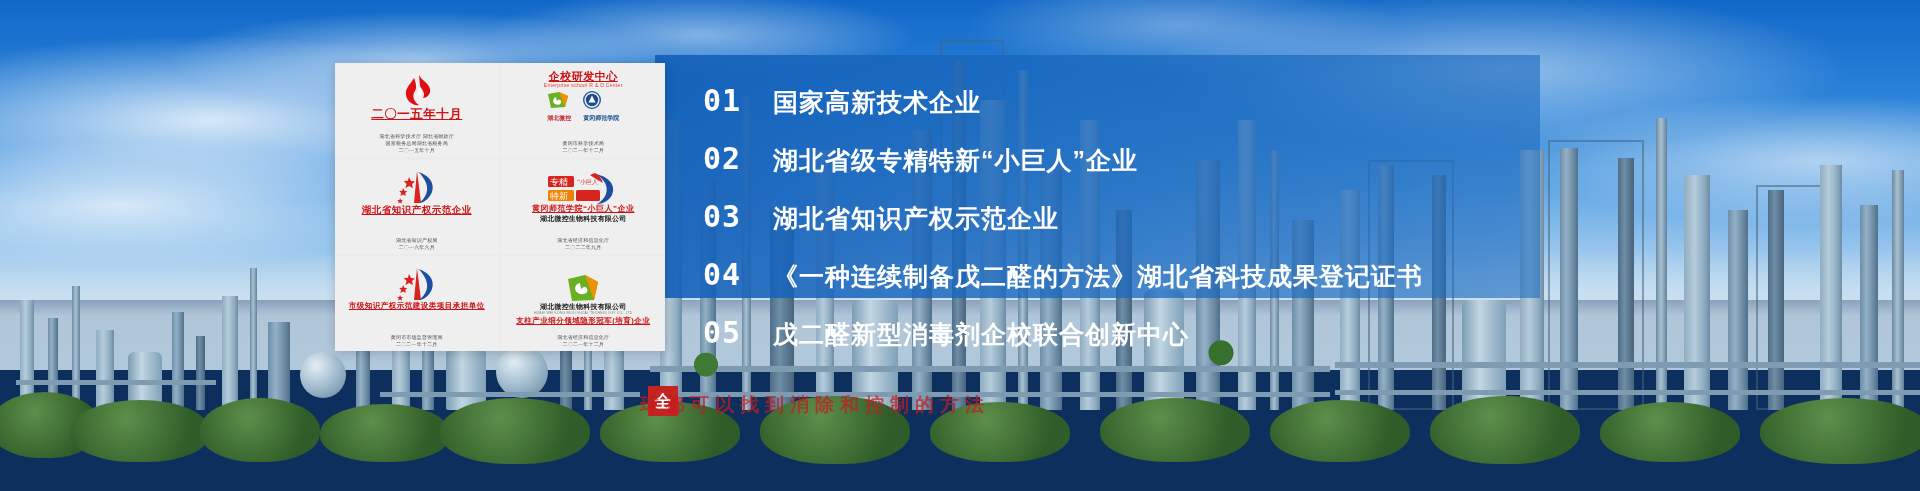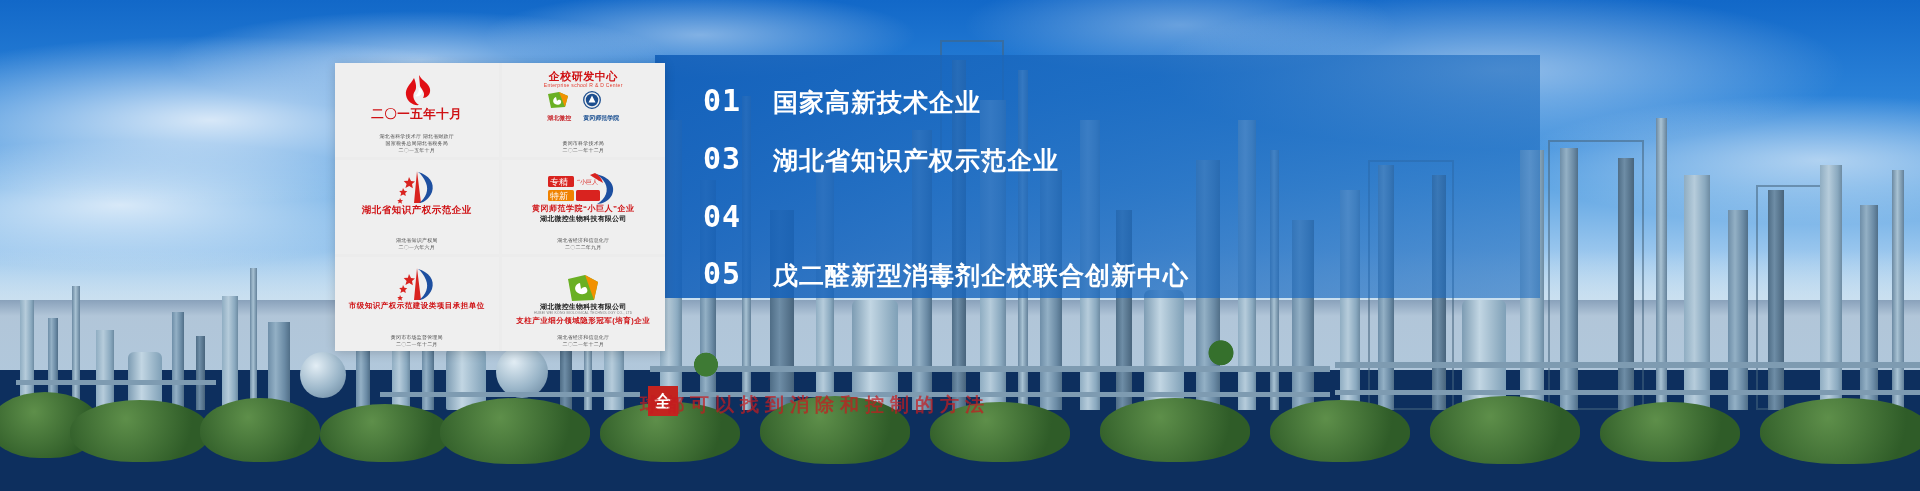--- a/index.html
+++ b/index.html
@@ -57,21 +57,21 @@
   .cert {
     background:#efefef;
     position:relative;
     display:flex; flex-direction:column; align-items:center; justify-content:flex-start;
     padding:5px 4px 3px;
     overflow:hidden;
   }
   .cert-logo { height:40px; display:flex; align-items:flex-end; justify-content:center; }
   .cert-title {
     color:#cf1114; font-weight:bold; letter-spacing:.5px;
-    text-align:center; white-space:nowrap; line-height:1.1;
+    text-align:center; white-space:nowrap; line-height:1.1;text-decoration:underline;
   }
   .cert-sub {
     color:#3a3a3a; text-align:center; line-height:1.35;
     white-space:pre-line; letter-spacing:.2px;
   }
   .cert-foot {
     color:#4a4a4a; text-align:center; line-height:1.4;
     white-space:pre-line; letter-spacing:.2px; margin-top:auto;
   }
 
@@ -322,25 +322,30 @@
     </div>
   </div>
 
   <div id="list-panel">
     <div id="list-inner">
       <div class="list-row">
         <span class="num">01</span>
         <span class="txt">国家高新技术企业</span>
       </div>
       <div class="list-row">
+        <span class="num">02</span>
+        <span class="txt">湖北省级专精特新“小巨人”企业</span>
+      </div>
+      <div class="list-row">
         <span class="num">03</span>
         <span class="txt">湖北省知识产权示范企业</span>
       </div>
       <div class="list-row">
         <span class="num">04</span>
+        <span class="txt">《一种连续制备戊二醛的方法》湖北省科技成果登记证书</span>
       </div>
       <div class="list-row">
         <span class="num">05</span>
         <span class="txt">戊二醛新型消毒剂企校联合创新中心</span>
       </div>
     </div>
   </div>
 
   <div id="slogan-badge">全</div>
   <div id="slogan">球都可以找到消除和控制的方法</div>

